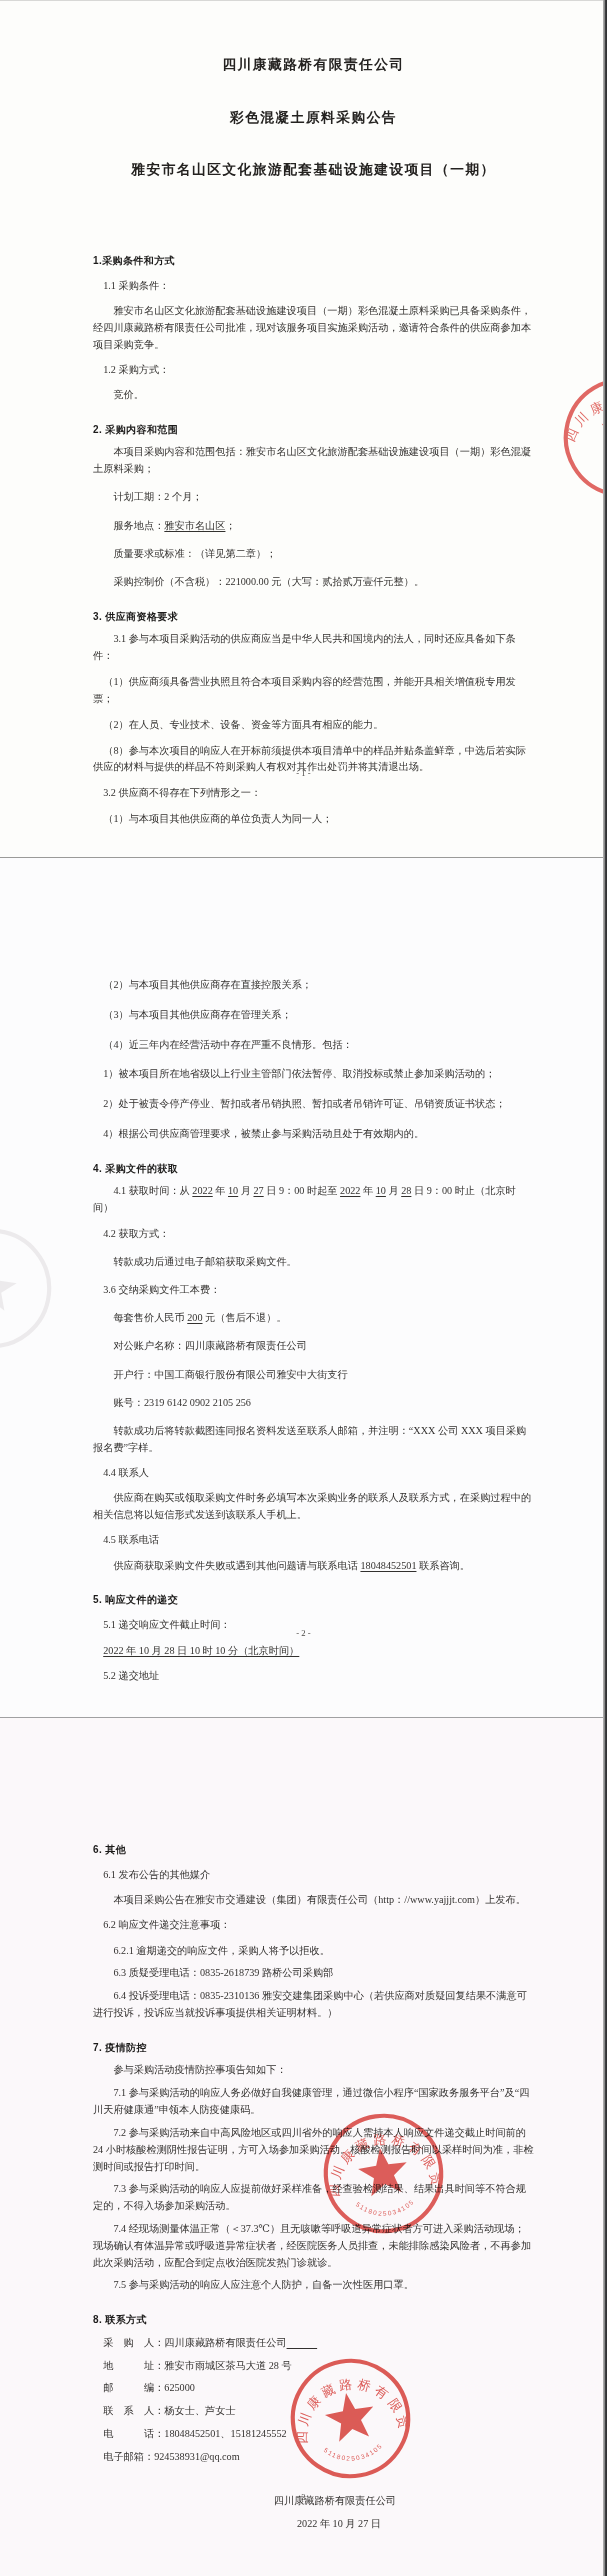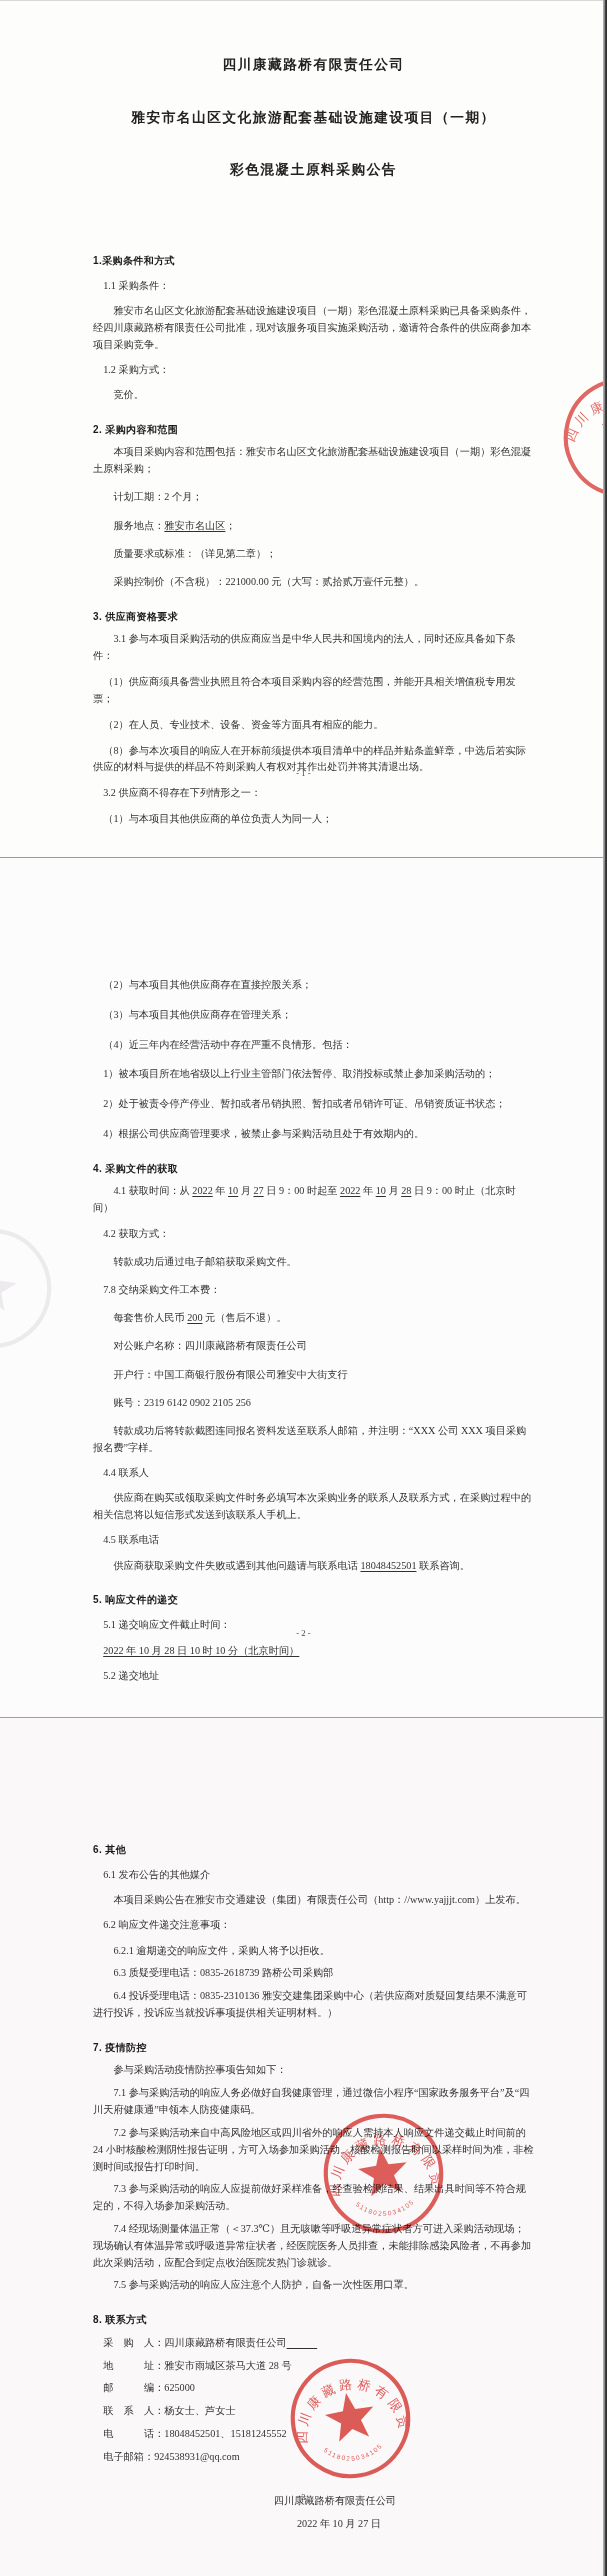--- a/index.html
+++ b/index.html
@@ -62,22 +62,22 @@
   }
 </style>
 </head>
 <body>
 
 <div class="doc">
 
   <div class="page page-1">
     <div class="content">
         <div class="b-title">四川康藏路桥有限责任公司</div>
+        <div class="b-title">彩色混凝土原料采购公告</div>
         <div class="b-title">雅安市名山区文化旅游配套基础设施建设项目（一期）</div>
-        <div class="b-title">彩色混凝土原料采购公告</div>
         <div class="b-head">1.采购条件和方式</div>
         <div class="b-sub">1.1 采购条件：</div>
         <div class="b-p">雅安市名山区文化旅游配套基础设施建设项目（一期）彩色混凝土原料采购已具备采购条件，经四川康藏路桥有限责任公司批准，现对该服务项目实施采购活动，邀请符合条件的供应商参加本项目采购竞争。</div>
         <div class="b-sub">1.2 采购方式：</div>
         <div class="b-p">竞价。</div>
         <div class="b-head">2. 采购内容和范围</div>
         <div class="b-p">本项目采购内容和范围包括：雅安市名山区文化旅游配套基础设施建设项目（一期）彩色混凝土原料采购；</div>
         <div class="b-pl">计划工期：2 个月；</div>
         <div class="b-pl"><span>服务地点：</span><span class="u">雅安市名山区</span><span>；</span></div>
         <div class="b-pl">质量要求或标准：（详见第二章）；</div>
@@ -109,21 +109,21 @@
         <div class="b-iteml">（2）与本项目其他供应商存在直接控股关系；</div>
         <div class="b-iteml">（3）与本项目其他供应商存在管理关系；</div>
         <div class="b-iteml">（4）近三年内在经营活动中存在严重不良情形。包括：</div>
         <div class="b-iteml">1）被本项目所在地省级以上行业主管部门依法暂停、取消投标或禁止参加采购活动的；</div>
         <div class="b-iteml">2）处于被责令停产停业、暂扣或者吊销执照、暂扣或者吊销许可证、吊销资质证书状态；</div>
         <div class="b-iteml">4）根据公司供应商管理要求，被禁止参与采购活动且处于有效期内的。</div>
         <div class="b-head">4. 采购文件的获取</div>
         <div class="b-p"><span>4.1 获取时间：从 </span><span class="u">2022</span><span> 年 </span><span class="u">10</span><span> 月 </span><span class="u">27</span><span> 日 9：00 时起至 </span><span class="u">2022</span><span> 年 </span><span class="u">10</span><span> 月 </span><span class="u">28</span><span> 日 9：00 时止（北京时间）</span></div>
         <div class="b-sub">4.2 获取方式：</div>
         <div class="b-pl">转款成功后通过电子邮箱获取采购文件。</div>
-        <div class="b-sub">7.8 交纳采购文件工本费：</div>
+        <div class="b-sub">3.6 交纳采购文件工本费：</div>
         <div class="b-pl"><span>每套售价人民币 </span><span class="u">200</span><span> 元（售后不退）。</span></div>
         <div class="b-pl">对公账户名称：四川康藏路桥有限责任公司</div>
         <div class="b-pl">开户行：中国工商银行股份有限公司雅安中大街支行</div>
         <div class="b-pl">账号：2319 6142 0902 2105 256</div>
         <div class="b-p">转款成功后将转款截图连同报名资料发送至联系人邮箱，并注明：“XXX 公司 XXX 项目采购报名费”字样。</div>
         <div class="b-sub">4.4 联系人</div>
         <div class="b-p">供应商在购买或领取采购文件时务必填写本次采购业务的联系人及联系方式，在采购过程中的相关信息将以短信形式发送到该联系人手机上。</div>
         <div class="b-sub">4.5 联系电话</div>
         <div class="b-p"><span>供应商获取采购文件失败或遇到其他问题请与联系电话 </span><span class="u">18048452501</span><span> 联系咨询。</span></div>
         <div class="b-head">5. 响应文件的递交</div>

